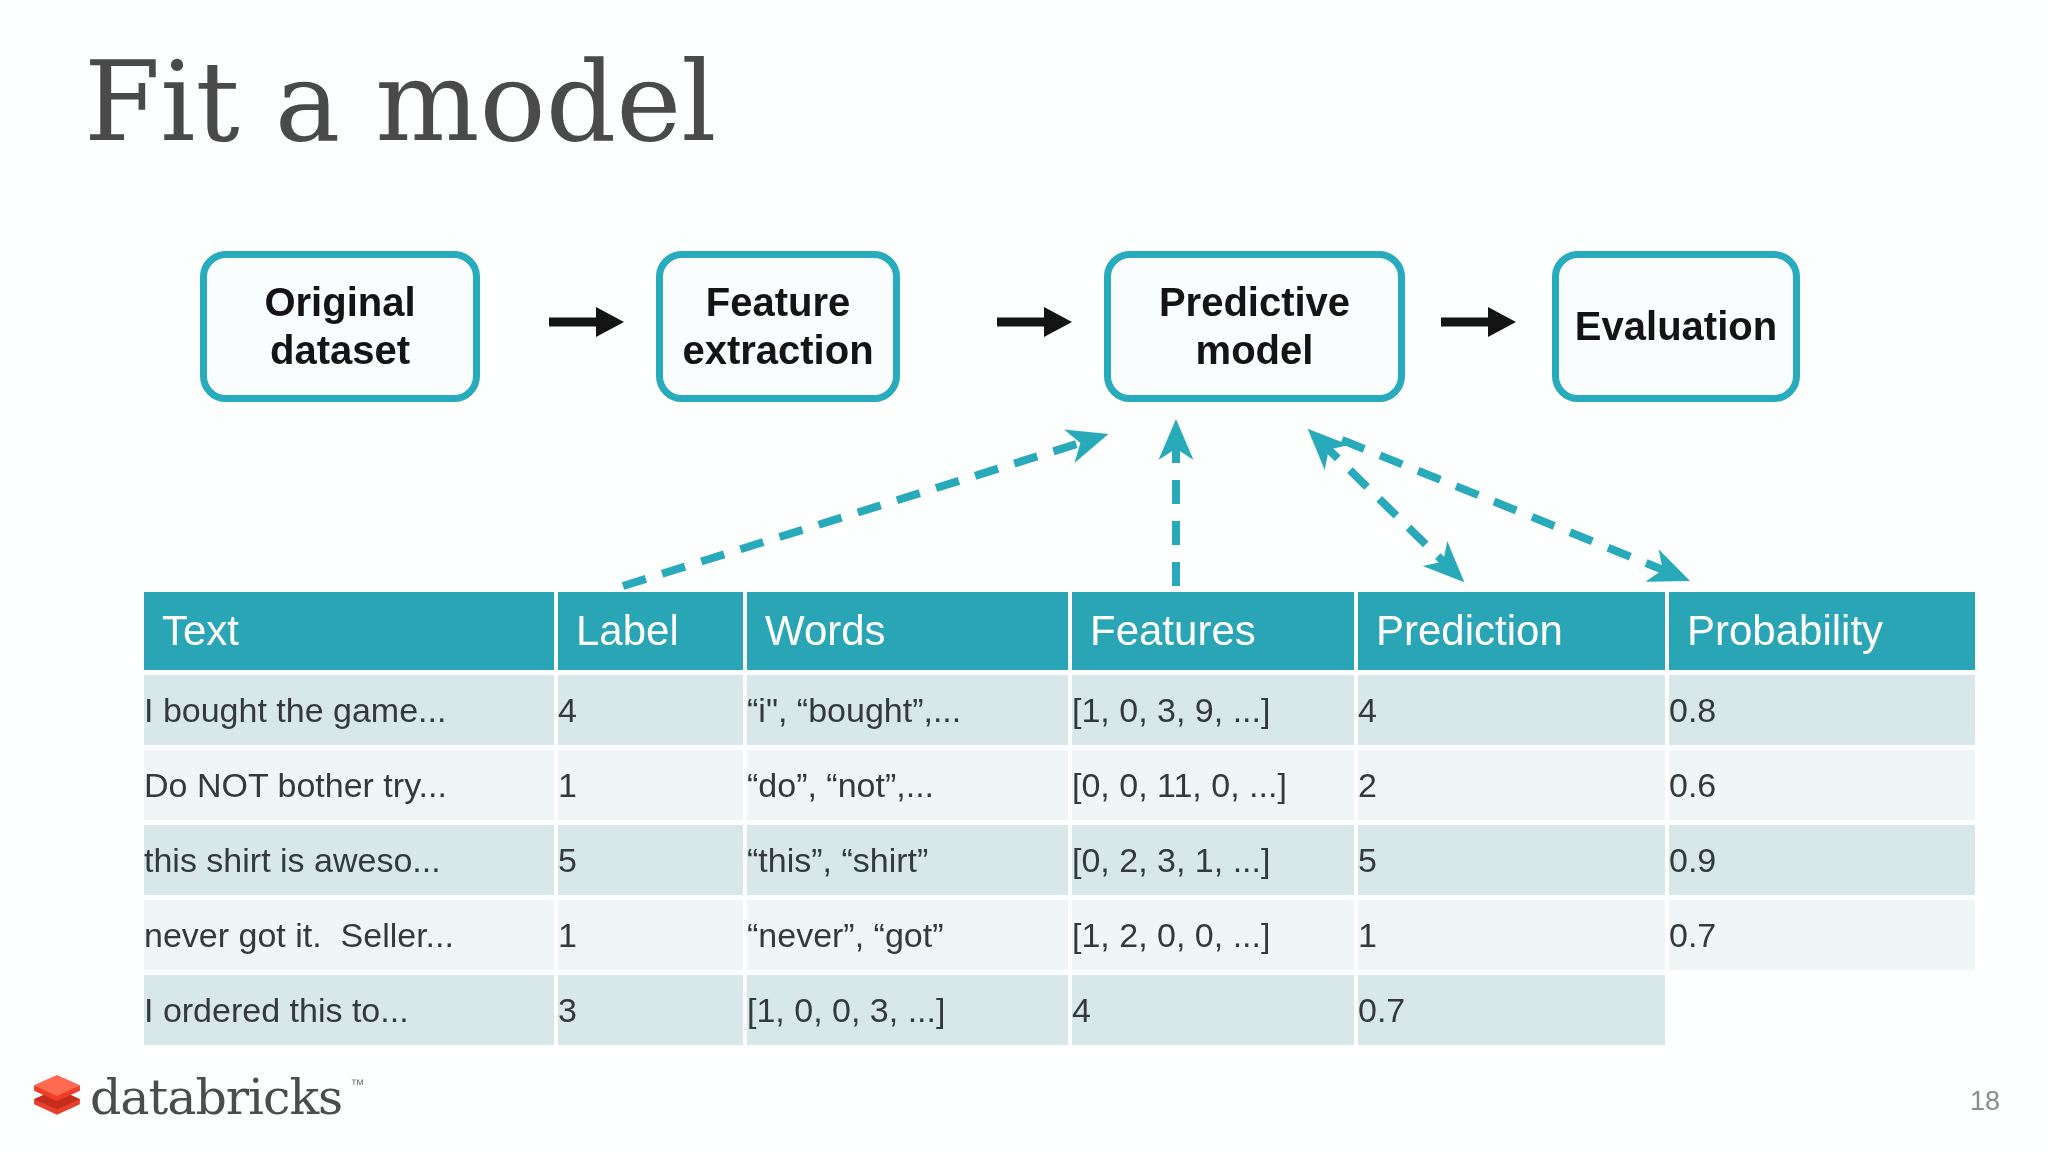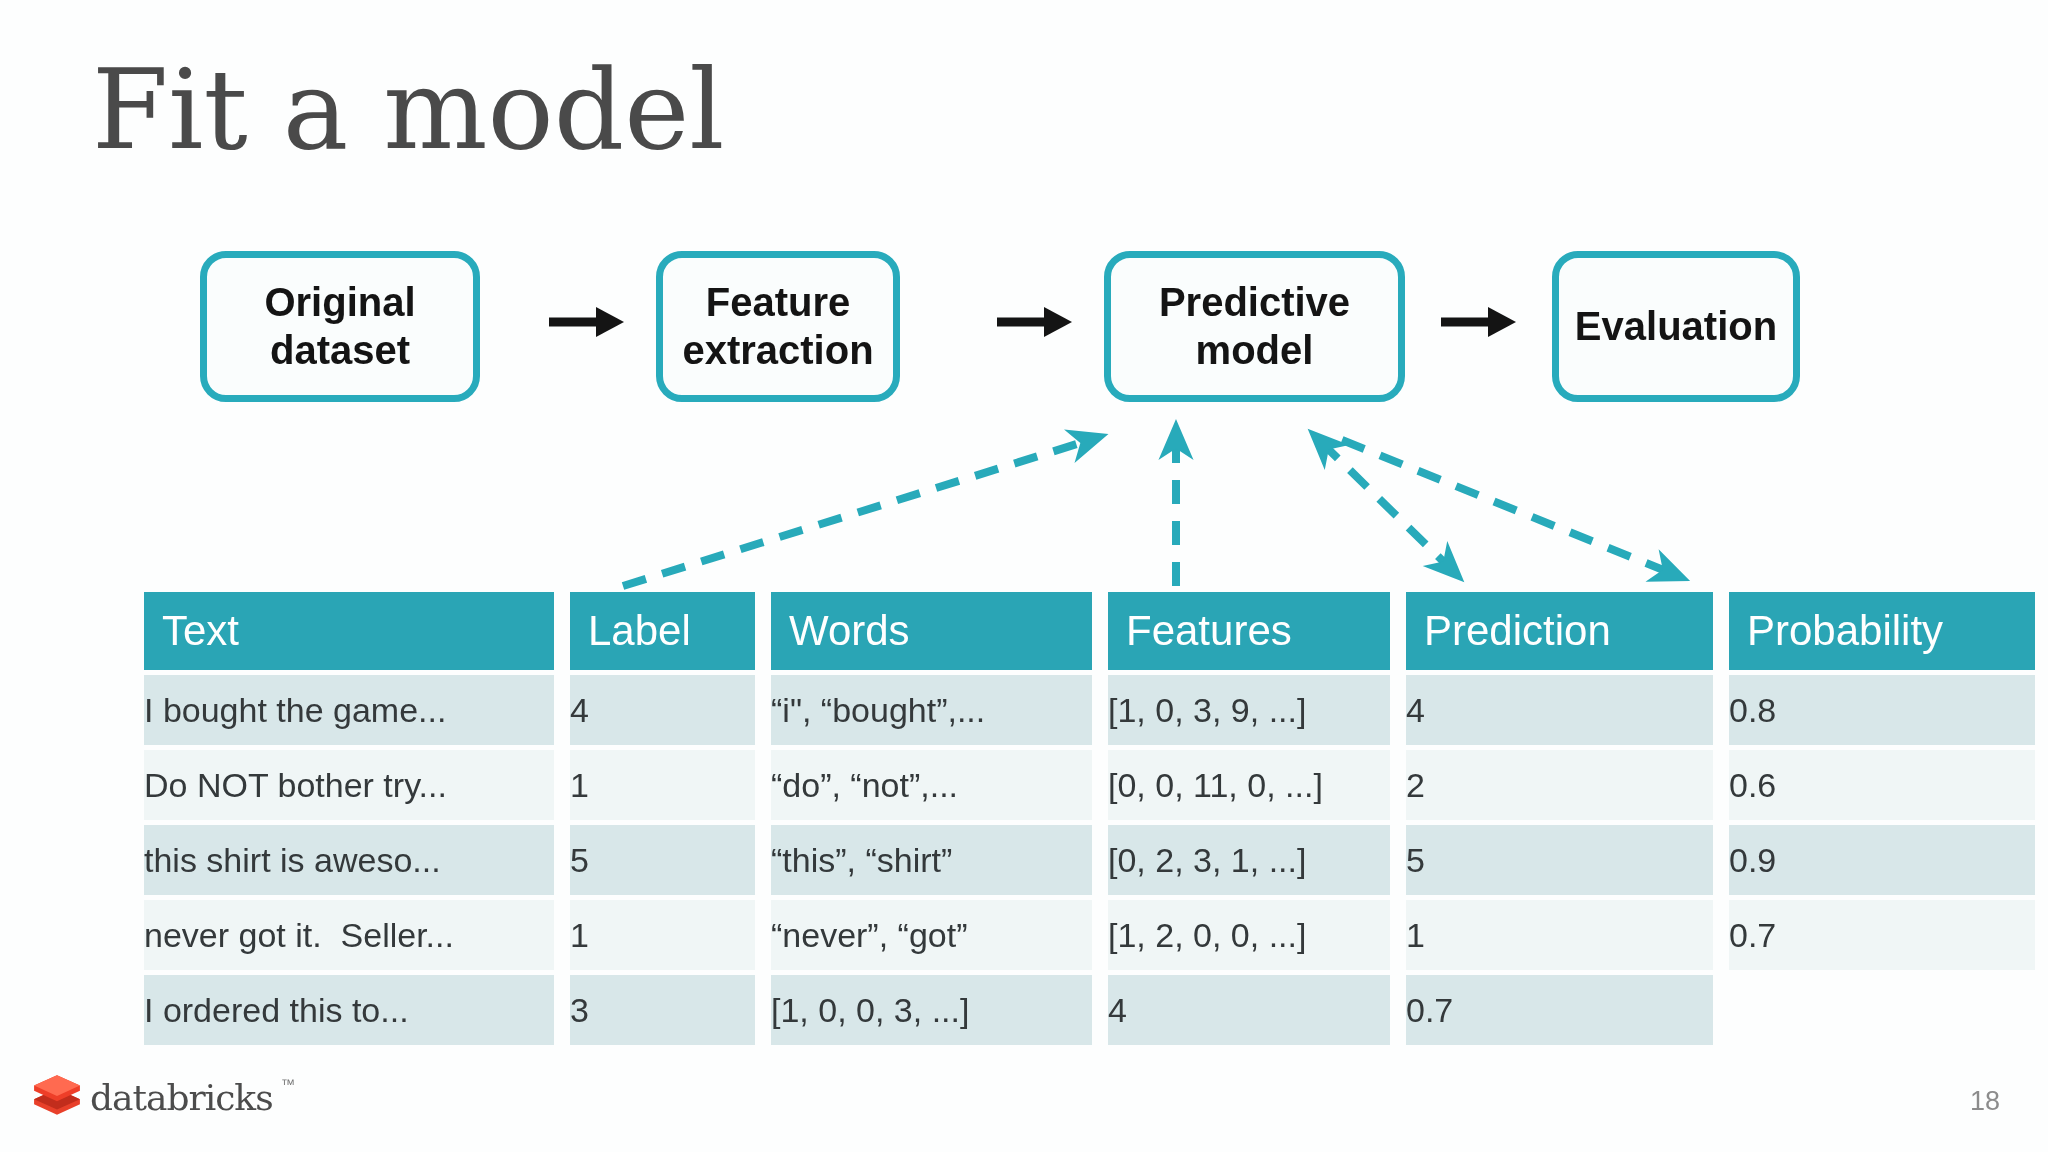--- a/index.html
+++ b/index.html
@@ -1,60 +1,60 @@
 <!DOCTYPE html>
 <html><head>
 <meta charset="utf-8">
 <style>
   html,body{margin:0;padding:0;background:#ffffff;}
   .slide{
     position:relative;width:2048px;height:1152px;background:#FDFEFE;
     overflow:hidden;font-family:"Liberation Sans",sans-serif;
   }
   .slide-title{
-    position:absolute;left:76px;top:30px;margin:16px;
+    position:absolute;left:76px;top:30px;margin:8px;
     font-family:"DejaVu Serif",serif;font-weight:400;
     font-size:110px;color:#4A4A4A;letter-spacing:0px;
   }
   
   .flow-box{
     position:absolute;top:251px;height:151px;box-sizing:border-box;
     border:7px solid #28ABBC;border-radius:26px;background:#FAFDFD;
     display:flex;align-items:center;justify-content:center;text-align:center;
     font-size:40px;font-weight:600;color:#141414;line-height:1.18;
     white-space:pre-line;
   }
   .flow-arrow{position:absolute;top:304px;width:80px;height:36px;}
   
   .overlay{position:absolute;left:0;top:0;width:2048px;height:1152px;pointer-events:none;}
   
   .tbl{
     position:absolute;left:144px;top:592px;
     display:grid;grid-template-columns:410px 185px 321px 282px 307px 306px;
-    gap:5px 16px;background:#FDFEFE;
+    gap:5px 4px;background:#FDFEFE;
   }
   .th{
     height:78px;background:#2AA5B5;color:#ffffff;
     font-size:42px;font-weight:400;display:flex;align-items:center;
     padding-left:18px;box-sizing:border-box;white-space:pre;
   }
   .td{
     height:70px;font-size:34px;color:#34393B;
     display:flex;align-items:center;box-sizing:border-box;
     white-space:pre;
   }
   .odd{background:#D8E7E9;}
   .even{background:#F0F6F6;}
   
   .footer-logo{
     position:absolute;left:32px;top:1072px;
     display:flex;align-items:flex-start;gap:8px;
   }
   .wordmark{
-    font-family:"DejaVu Serif",serif;font-size:36px;color:#4C4C4C;
+    font-family:"DejaVu Serif",serif;font-size:49px;color:#4C4C4C;
     line-height:52px;letter-spacing:-1px;
   }
   .tm{font-size:14px;color:#777;margin-top:4px;}
   .page-number{
     position:absolute;right:48px;top:1086px;
     font-size:27px;color:#8C8C8C;
   }
 </style>
 </head>
 <body>

